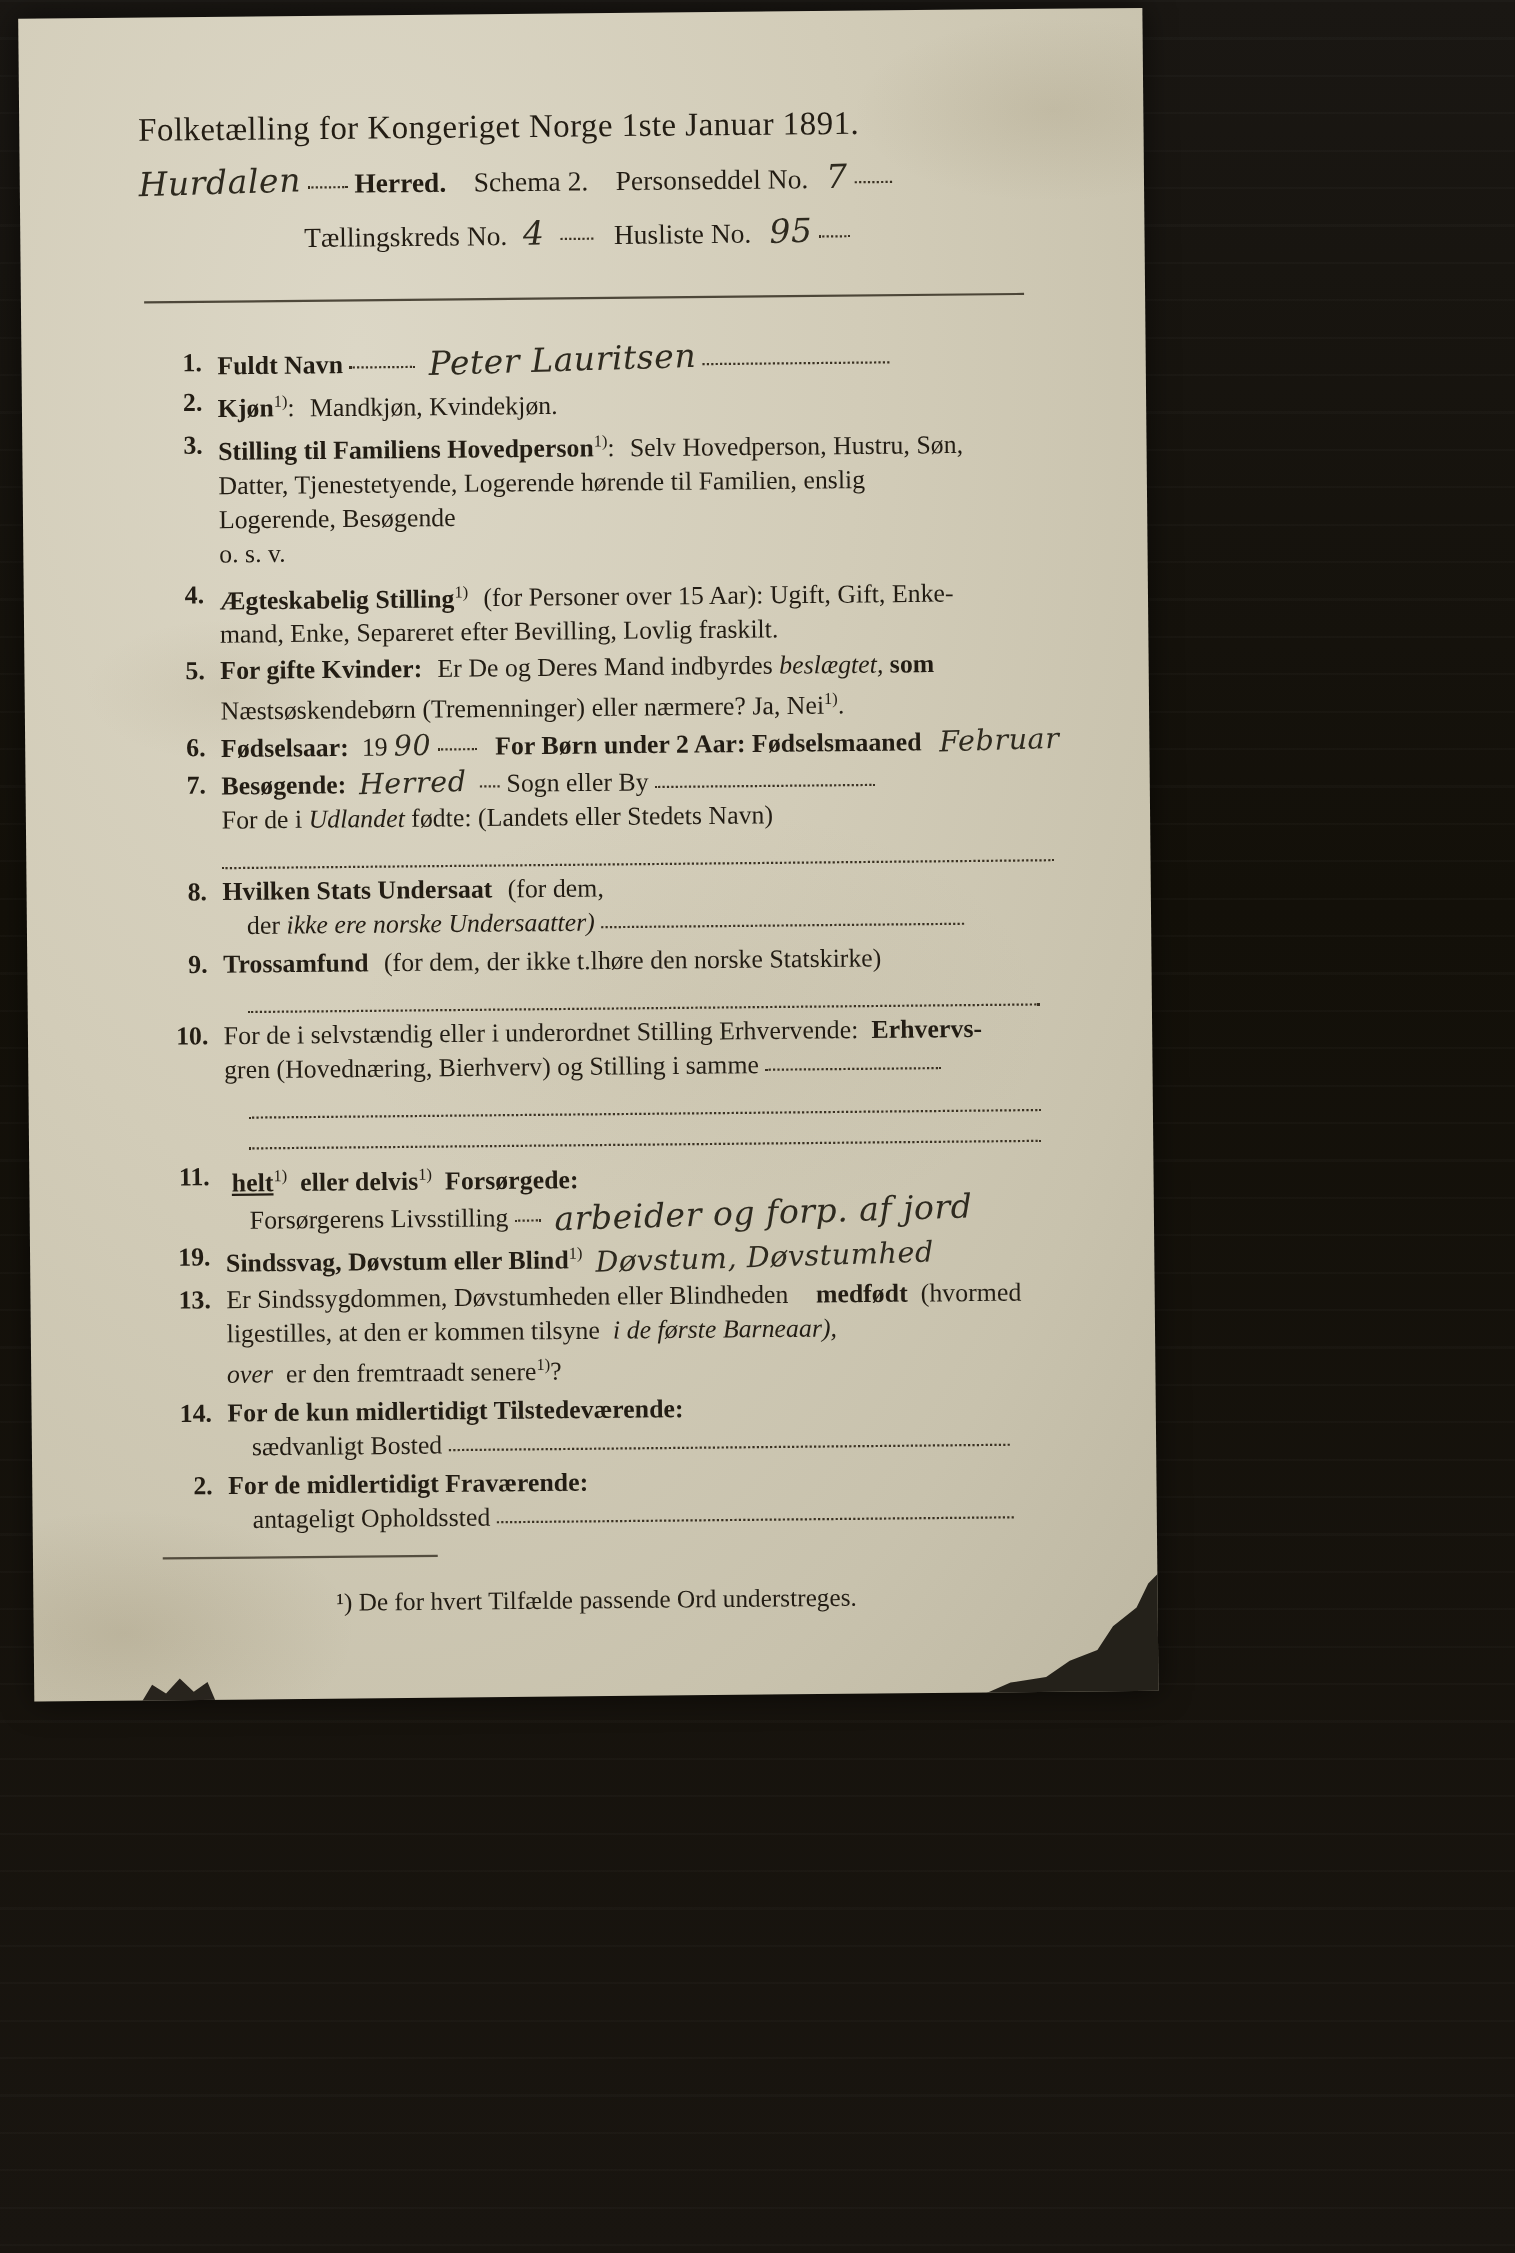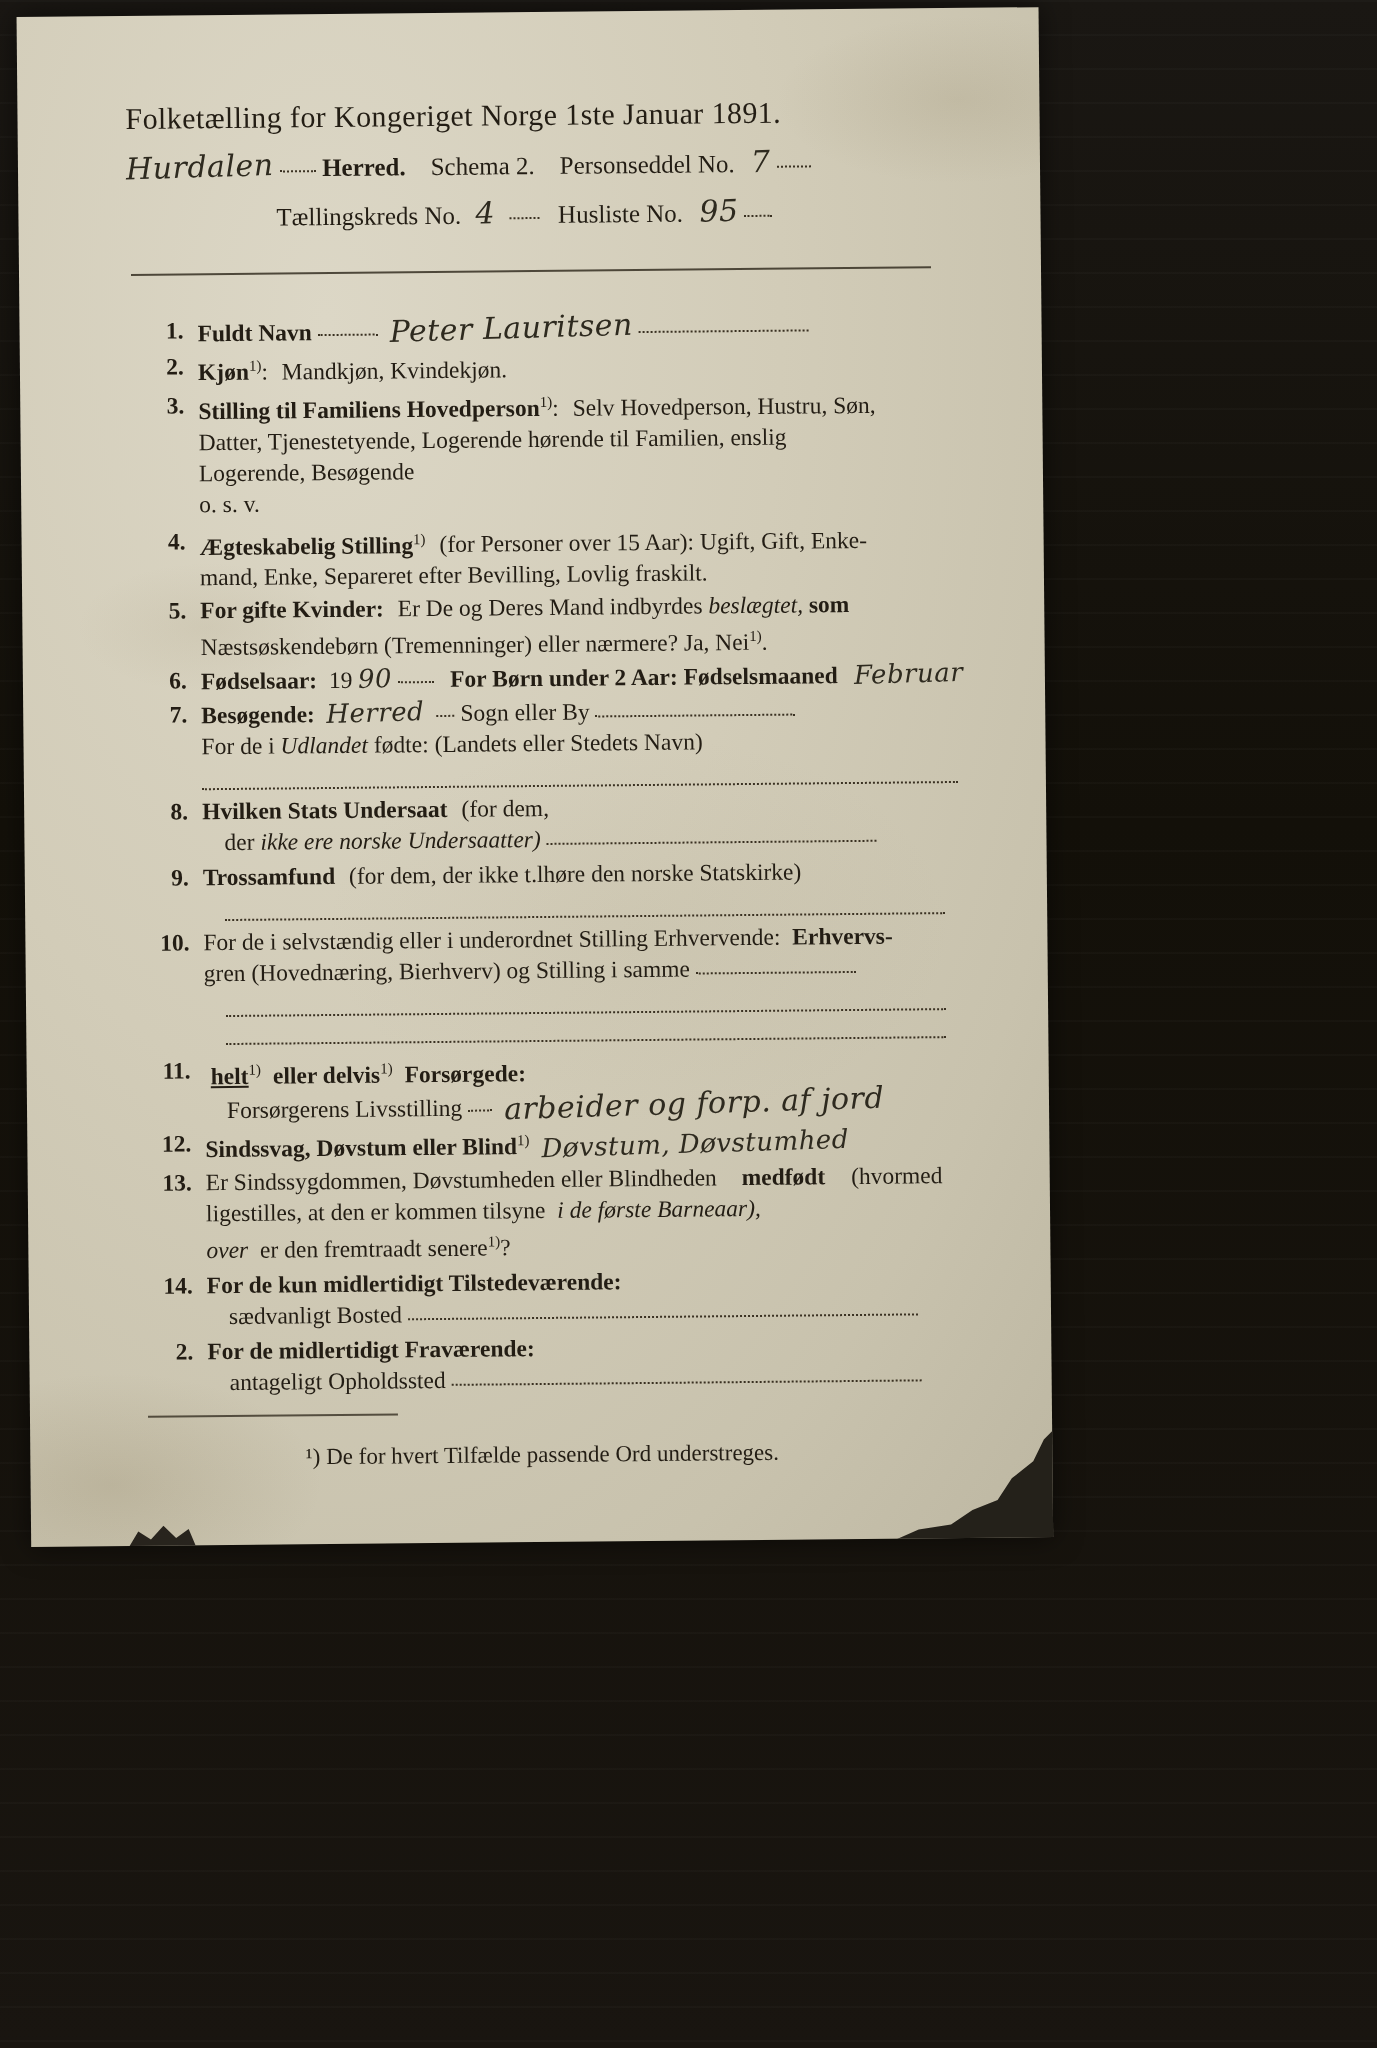--- a/index.html
+++ b/index.html
@@ -370,36 +370,36 @@
           </div>
           <div class="line sub" style="margin-left:22px">
             <span>Forsørgerens Livsstilling</span>
             <span class="dotfill" style="width:24px"></span>
             <span class="ms big" style="margin-left:6px">arbeider og forp. af jord</span>
           </div>
         </div>
       </div>
 
       <div class="row">
-        <div class="num">12.</div>
+        <div class="num">19.</div>
         <div class="body">
           <div class="line">
             <span class="b">Sindssvag, Døvstum eller Blind</span><span class="sup">1)</span>
             <span class="ms" style="margin-left:6px">Døvstum, Døvstumhed</span>
           </div>
         </div>
       </div>
 
       <div class="row">
         <div class="num">13.</div>
         <div class="body">
           <div class="line">
             <span>Er Sindssygdommen, Døvstumheden eller Blindheden</span>
             <span class="b" style="margin-left:19px">medfødt</span>
-            <span style="margin-left:20px">(hvormed</span>
+            <span style="margin-left:6px">(hvormed</span>
           </div>
           <div class="line">
             <span>ligestilles, at den er kommen tilsyne</span>
             <span class="i" style="margin-left:6px">i de første Barneaar),</span>
           </div>
           <div class="line">
             <span class="i">over</span>
             <span style="margin-left:6px">er den fremtraadt senere</span><span class="sup">1)</span><span>?</span>
           </div>
         </div>

